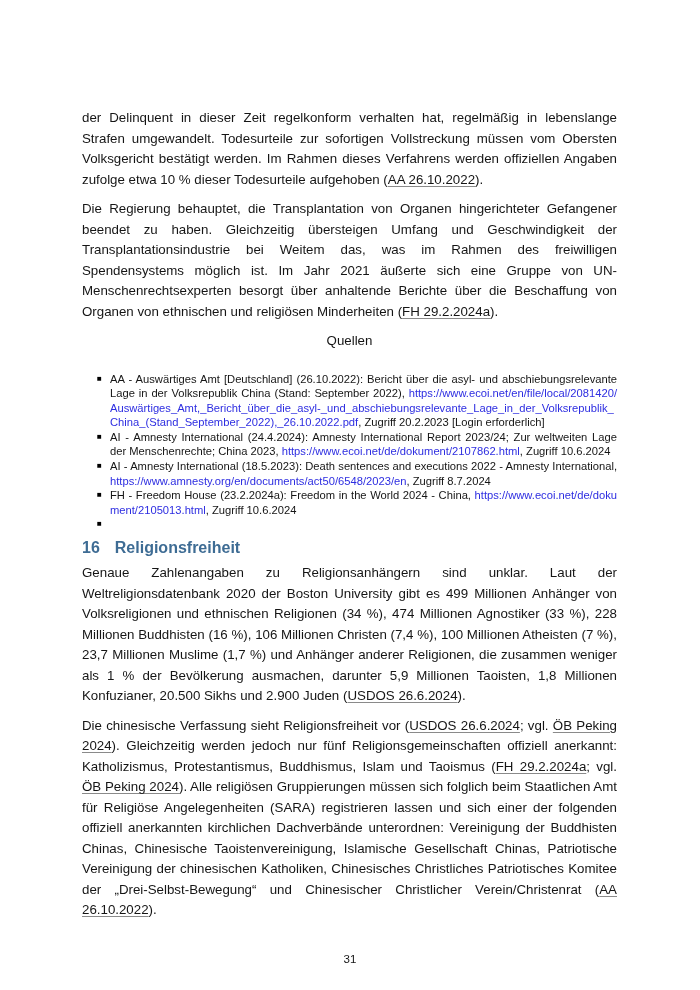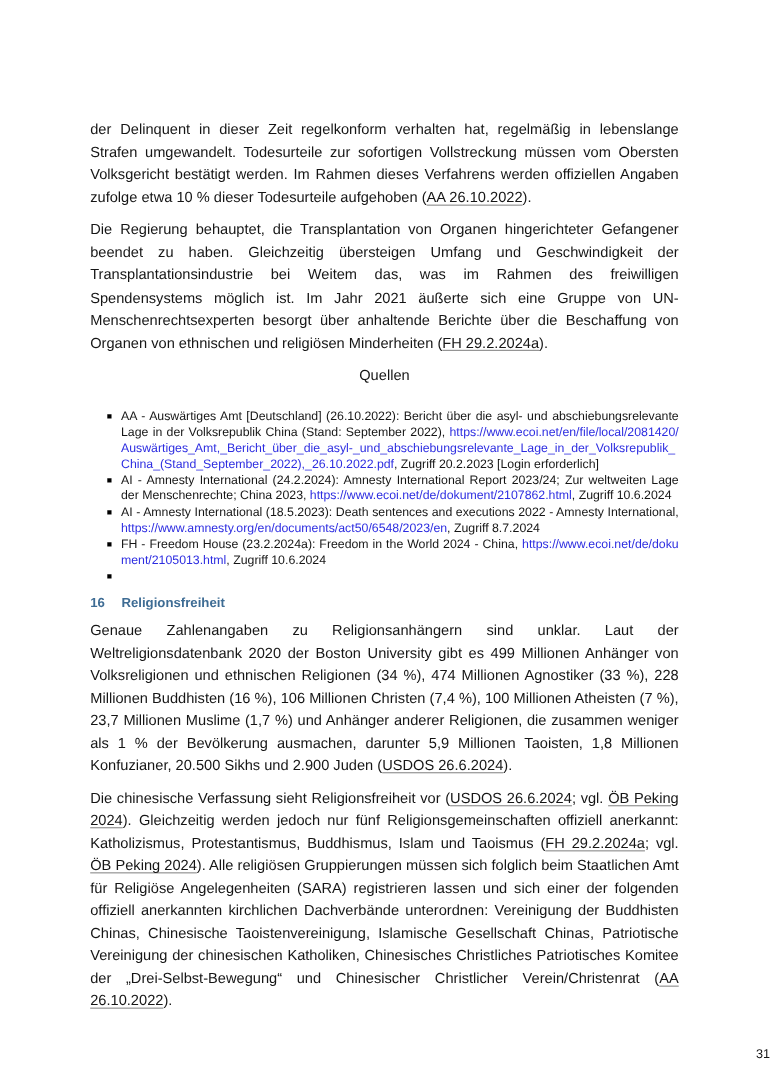--- a/index.html
+++ b/index.html
@@ -42,21 +42,21 @@
   }
   .bullet {
     position: absolute;
     left: 0;
     top: 0;
     font-size: 8px;
     line-height: 14.6px;
     color: #000000;
   }
   h2.section-heading {
-    font-size: 12px;
+    font-size: 16px;
     line-height: 20px;
     font-weight: bold;
     color: #3e6c94;
     margin: 0 0 5px 0;
   }
   .sec-num { margin-right: 15px; }
   p.meta {
     font-size: 13px;
     line-height: 17px;
     color: #7d96b4;
@@ -73,39 +73,39 @@
     text-decoration: underline;
     text-decoration-color: #8a8a8a;
     text-underline-offset: 2px;
     cursor: pointer;
   }
   .footer {
     position: absolute;
     top: 921px;
     left: 0;
     width: 700px;
-    text-align: right;
+    text-align: center;
     font-size: 11.5px;
     color: #151515;
   }
 </style>
 </head>
 <body>
 
 <div class="page">
 
   <p class="body"><span class="txt">der Delinquent in dieser Zeit regelkonform verhalten hat, regelmäßig in lebenslange Strafen umgewandelt. Todesurteile zur sofortigen Vollstreckung müssen vom Obersten Volksgericht bestätigt werden. Im Rahmen dieses Verfahrens werden offiziellen Angaben zufolge etwa 10 % dieser Todesurteile aufgehoben (</span><a class="ref">AA 26.10.2022</a><span class="txt">).</span></p>
 
   <p class="body"><span class="txt">Die Regierung behauptet, die Transplantation von Organen hingerichteter Gefangener beendet zu haben. Gleichzeitig übersteigen Umfang und Geschwindigkeit der Transplantationsindustrie bei Weitem das, was im Rahmen des freiwilligen Spendensystems möglich ist. Im Jahr 2021 äußerte sich eine Gruppe von UN-Menschenrechtsexperten besorgt über anhaltende Berichte über die Beschaffung von Organen von ethnischen und religiösen Minderheiten (</span><a class="ref">FH 29.2.2024a</a><span class="txt">).</span></p>
 
   <p class="quellen">Quellen</p>
 
   <ul class="sources">
     <li><span class="bullet">■</span><span class="src"><span class="txt">AA - Auswärtiges Amt [Deutschland] (26.10.2022): Bericht über die asyl- und abschiebungsrelevante Lage in der Volksrepublik China (Stand: September 2022), </span><a class="url">https://www.ecoi.net/en/file/local/2081420/Auswärtiges_Amt,_Bericht_über_die_asyl-_und_abschiebungsrelevante_Lage_in_der_Volksrepublik_China_(Stand_September_2022),_26.10.2022.pdf</a><span class="txt">, Zugriff 20.2.2023 [Login erforderlich]</span></span></li>
-    <li><span class="bullet">■</span><span class="src"><span class="txt">AI - Amnesty International (24.2.2024): Amnesty International Report 2023/24; Zur weltweiten Lage der Menschenrechte; China 2023, </span><a class="url">https://www.ecoi.net/de/dokument/2107862.html</a><span class="txt">, Zugriff 10.6.2024</span></span></li>
+    <li><span class="bullet">■</span><span class="src"><span class="txt">AI - Amnesty International (24.4.2024): Amnesty International Report 2023/24; Zur weltweiten Lage der Menschenrechte; China 2023, </span><a class="url">https://www.ecoi.net/de/dokument/2107862.html</a><span class="txt">, Zugriff 10.6.2024</span></span></li>
     <li><span class="bullet">■</span><span class="src"><span class="txt">AI - Amnesty International (18.5.2023): Death sentences and executions 2022 - Amnesty Interna­tional, </span><a class="url">https://www.amnesty.org/en/documents/act50/6548/2023/en</a><span class="txt">, Zugriff 8.7.2024</span></span></li>
     <li><span class="bullet">■</span><span class="src"><span class="txt">FH - Freedom House (23.2.2024a): Freedom in the World 2024 - China, </span><a class="url">https://www.ecoi.net/de/dokument/2105013.html</a><span class="txt">, Zugriff 10.6.2024</span></span></li>
     <li><span class="bullet">■</span></li>
   </ul>
 
   <h2 class="section-heading"><span class="sec-num">16</span><span class="sec-title">Religionsfreiheit</span></h2>
 
 
   <p class="body"><span class="txt">Genaue Zahlenangaben zu Religionsanhängern sind unklar. Laut der Weltreligionsdatenbank 2020 der Boston University gibt es 499 Millionen Anhänger von Volksreligionen und ethnischen Religionen (34 %), 474 Millionen Agnostiker (33 %), 228 Millionen Buddhisten (16 %), 106 Millionen Christen (7,4 %), 100 Millionen Atheisten (7 %), 23,7 Millionen Muslime (1,7 %) und Anhänger anderer Religionen, die zusammen weniger als 1 % der Bevölkerung ausmachen, dar­unter 5,9 Millionen Taoisten, 1,8 Millionen Konfuzianer, 20.500 Sikhs und 2.900 Juden (</span><a class="ref">USDOS 26.6.2024</a><span class="txt">).</span></p>
 

